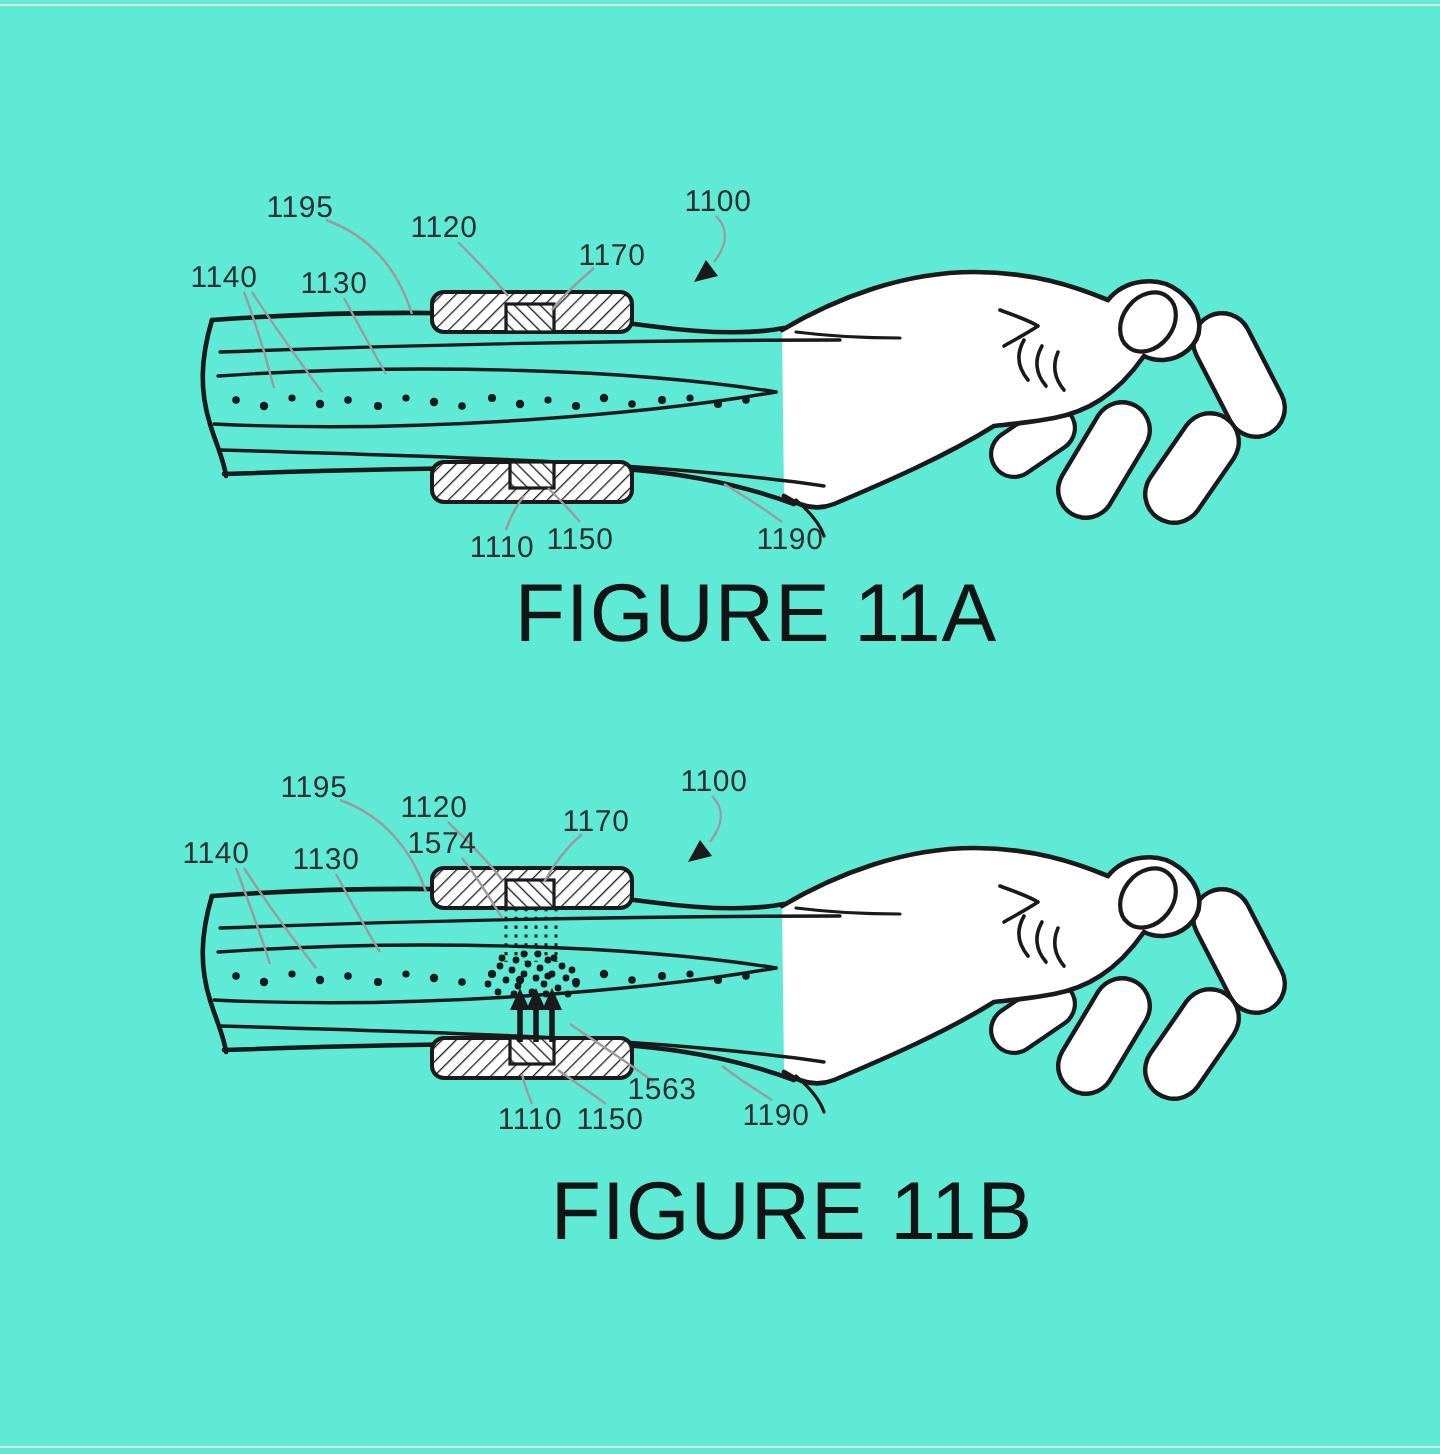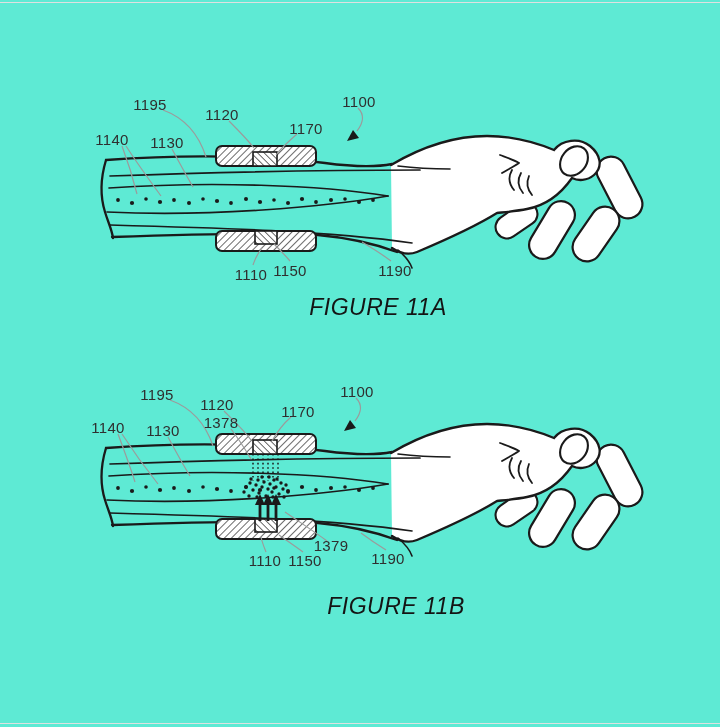--- a/index.html
+++ b/index.html
@@ -8,21 +8,21 @@
     overflow:hidden; font-family:"Liberation Sans", sans-serif;
   }
   .edge-line { position:absolute; left:0; width:720px; height:1px; background:#e0e0e0; }
   .art { position:absolute; left:0; top:0; }
   .ref-label {
     position:absolute; transform:translate(-50%,-50%);
     font-size:15px; color:#2f2f2f; letter-spacing:0.3px; white-space:nowrap;
   }
   .fig-caption {
     position:absolute; transform:translate(-50%,-50%);
-    font-size:23px; color:#141414; letter-spacing:0.5px; white-space:nowrap;font-style:italic;
+    font-size:41px; color:#141414; letter-spacing:0.5px; white-space:nowrap;
   }
 </style>
 </head>
 <body>
 
 <div class="page">
 
   <div class="edge-line" style="top:2px"></div>
   <div class="edge-line" style="top:723px"></div>
 
@@ -200,24 +200,24 @@
   <span class="ref-label" style="left:359px; top:101px">1100</span>
   <span class="ref-label" style="left:112px; top:139px">1140</span>
   <span class="ref-label" style="left:167px; top:142px">1130</span>
   <span class="ref-label" style="left:251px; top:274px">1110</span>
   <span class="ref-label" style="left:290px; top:270px">1150</span>
   <span class="ref-label" style="left:395px; top:270px">1190</span>
   <div class="fig-caption" style="left:378px; top:307px">FIGURE 11A</div>
 
   <span class="ref-label" style="left:157px; top:394px">1195</span>
   <span class="ref-label" style="left:217px; top:404px">1120</span>
-  <span class="ref-label" style="left:221px; top:422px">1378</span>
+  <span class="ref-label" style="left:221px; top:422px">1574</span>
   <span class="ref-label" style="left:298px; top:411px">1170</span>
   <span class="ref-label" style="left:357px; top:391px">1100</span>
   <span class="ref-label" style="left:108px; top:427px">1140</span>
   <span class="ref-label" style="left:163px; top:430px">1130</span>
   <span class="ref-label" style="left:265px; top:560px">1110</span>
   <span class="ref-label" style="left:305px; top:560px">1150</span>
-  <span class="ref-label" style="left:331px; top:545px">1379</span>
+  <span class="ref-label" style="left:331px; top:545px">1563</span>
   <span class="ref-label" style="left:388px; top:558px">1190</span>
   <div class="fig-caption" style="left:396px; top:606px">FIGURE 11B</div>
 
 </div>
 
 </body></html>

